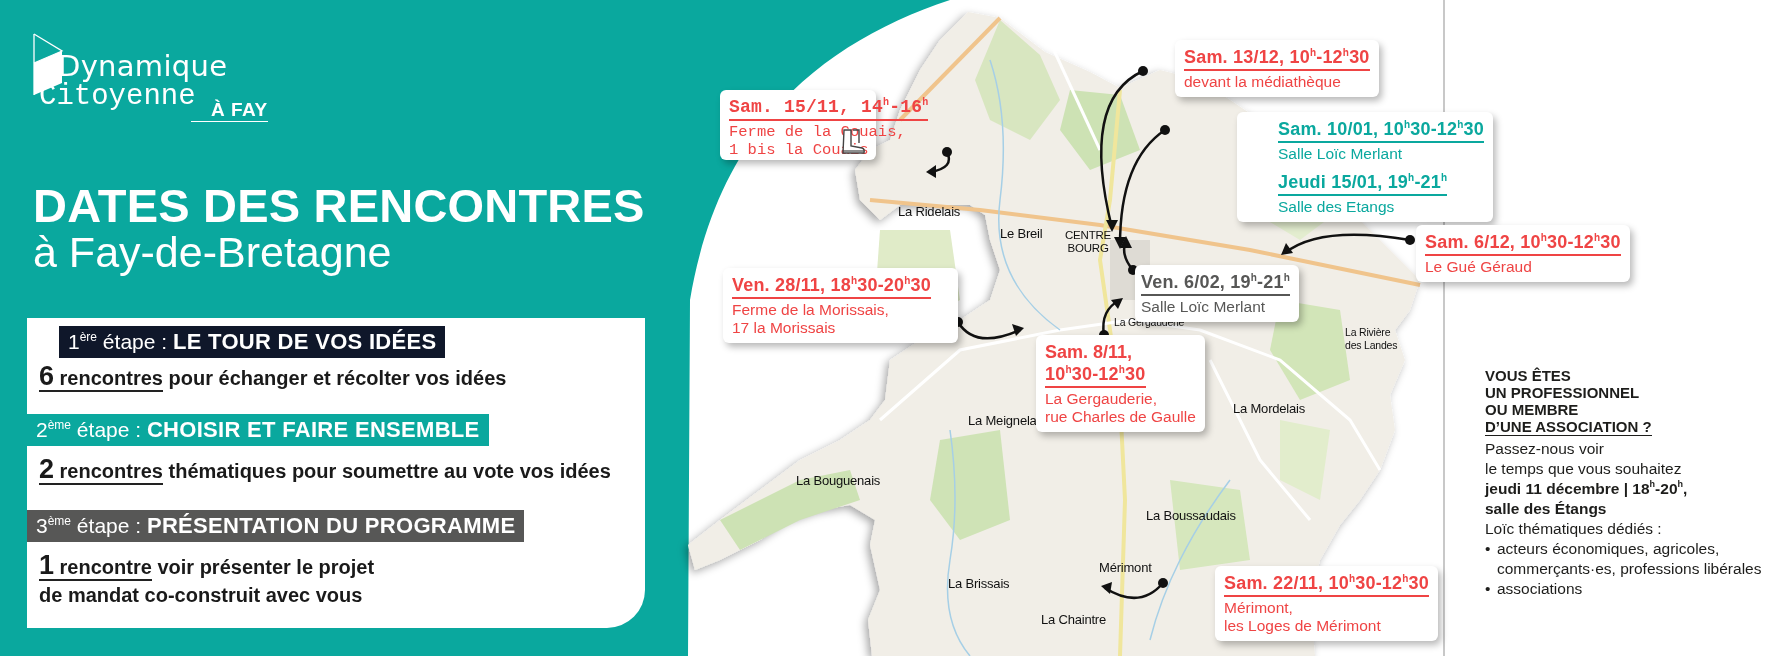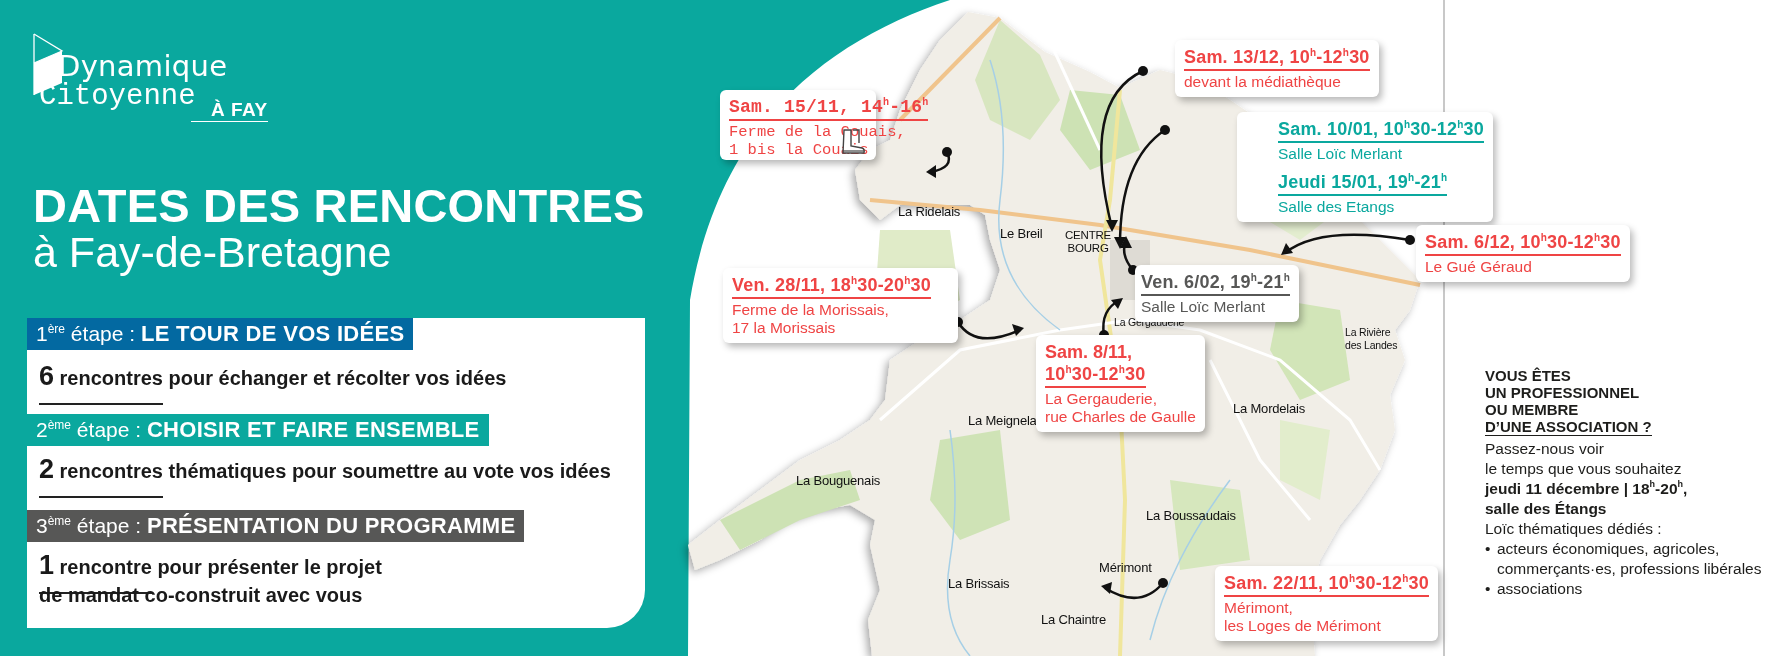--- a/index.html
+++ b/index.html
@@ -20,21 +20,21 @@
   .title1 { position: absolute; left: 33px; top: 180px; color: #fff; font-size: 47px; font-weight: bold; letter-spacing: 0.2px; line-height: 52px; white-space: nowrap; }
   .title2 { position: absolute; left: 33px; top: 228px; color: #fff; font-size: 43px; line-height: 48px; white-space: nowrap; }
 
   
   .steps-card { position: absolute; left: 27px; top: 318px; width: 618px; height: 310px; background: #fff; border-top-right-radius: 0; border-bottom-right-radius: 38px; }
   .step-tag { position: absolute; left: 0; height: 32px; color: #fff; font-size: 21px; line-height: 32px; padding: 0 9px; white-space: nowrap; }
   .step-tag sup { font-size: 12px; vertical-align: 8px; line-height: 0; }
   .step-tag b { font-size: 22px; letter-spacing: 0.3px; }
   .step-desc { position: absolute; left: 12px; color: #1a1a1a; font-size: 20px; font-weight: bold; line-height: 26px; white-space: nowrap; }
   .step-desc .num { font-size: 27px; }
-  .step-desc .ul { border-bottom: 2px solid #222; padding-bottom: 14px; }
+  .step-desc .ul { border-bottom: 2px solid #222; padding-bottom: 1px; }
 
   
   .map { position: absolute; left: 0; top: 0; width: 1773px; height: 656px; }
 
   .divider { position: absolute; left: 1443px; top: 0; width: 1.5px; height: 656px; background: #c8c8c8; }
 
   .place { position: absolute; font-size: 13px; color: #111; font-family: "Liberation Sans", sans-serif; white-space: nowrap; letter-spacing: -0.2px; line-height: 13px; }
   .place.center { text-align: center; font-size: 11.5px; }
 
   
@@ -139,28 +139,28 @@
   </svg>
   <div class="logo-line1">Dynamique</div>
   <div class="logo-line2">Citoyenne</div>
   <div class="logo-afay">À FAY</div>
 </div>
 
 <div class="title1">DATES DES RENCONTRES</div>
 <div class="title2">à Fay-de-Bretagne</div>
 
 <div class="steps-card">
-  <div class="step-tag" style="top:0;background:#0369a1;"><span>1</span><sup>ère</sup><span> étape : </span><b>LE TOUR DE VOS IDÉES</b></div>
+  <div class="step-tag" style="top:8px;background:#0f172a;margin-left:32px;"><span>1</span><sup>ère</sup><span> étape : </span><b>LE TOUR DE VOS IDÉES</b></div>
   <div class="step-desc" style="top:45px;"><span class="ul"><span class="num">6</span><span> rencontres</span></span><span> pour échanger et récolter vos idées</span></div>
 
   <div class="step-tag" style="top:96px;background:#0aa89e;"><span>2</span><sup>ème</sup><span> étape : </span><b>CHOISIR ET FAIRE ENSEMBLE</b></div>
   <div class="step-desc" style="top:138px;"><span class="ul"><span class="num">2</span><span> rencontres</span></span><span> thématiques pour soumettre au vote vos idées</span></div>
 
   <div class="step-tag" style="top:192px;background:#575756;"><span>3</span><sup>ème</sup><span> étape : </span><b>PRÉSENTATION DU PROGRAMME</b></div>
-  <div class="step-desc" style="top:234px;"><span class="ul"><span class="num">1</span><span> rencontre</span></span><span> pour présenter le projet</span></div>
+  <div class="step-desc" style="top:234px;"><span class="ul"><span class="num">1</span><span> rencontre</span></span><span> voir présenter le projet</span></div>
   <div class="step-desc" style="top:264px;">de mandat co-construit avec vous</div>
 </div>
 
 <div class="place" style="left:898px;top:205px;">La Ridelais</div>
 <div class="place" style="left:1000px;top:227px;">Le Breil</div>
 <div class="place center" style="left:1065px;top:229px;">
     <div>CENTRE</div>
     <div>BOURG</div>
   </div>
 <div class="place" style="left:1114px;top:316px;font-size:10.5px;">La Gergauderie</div>

